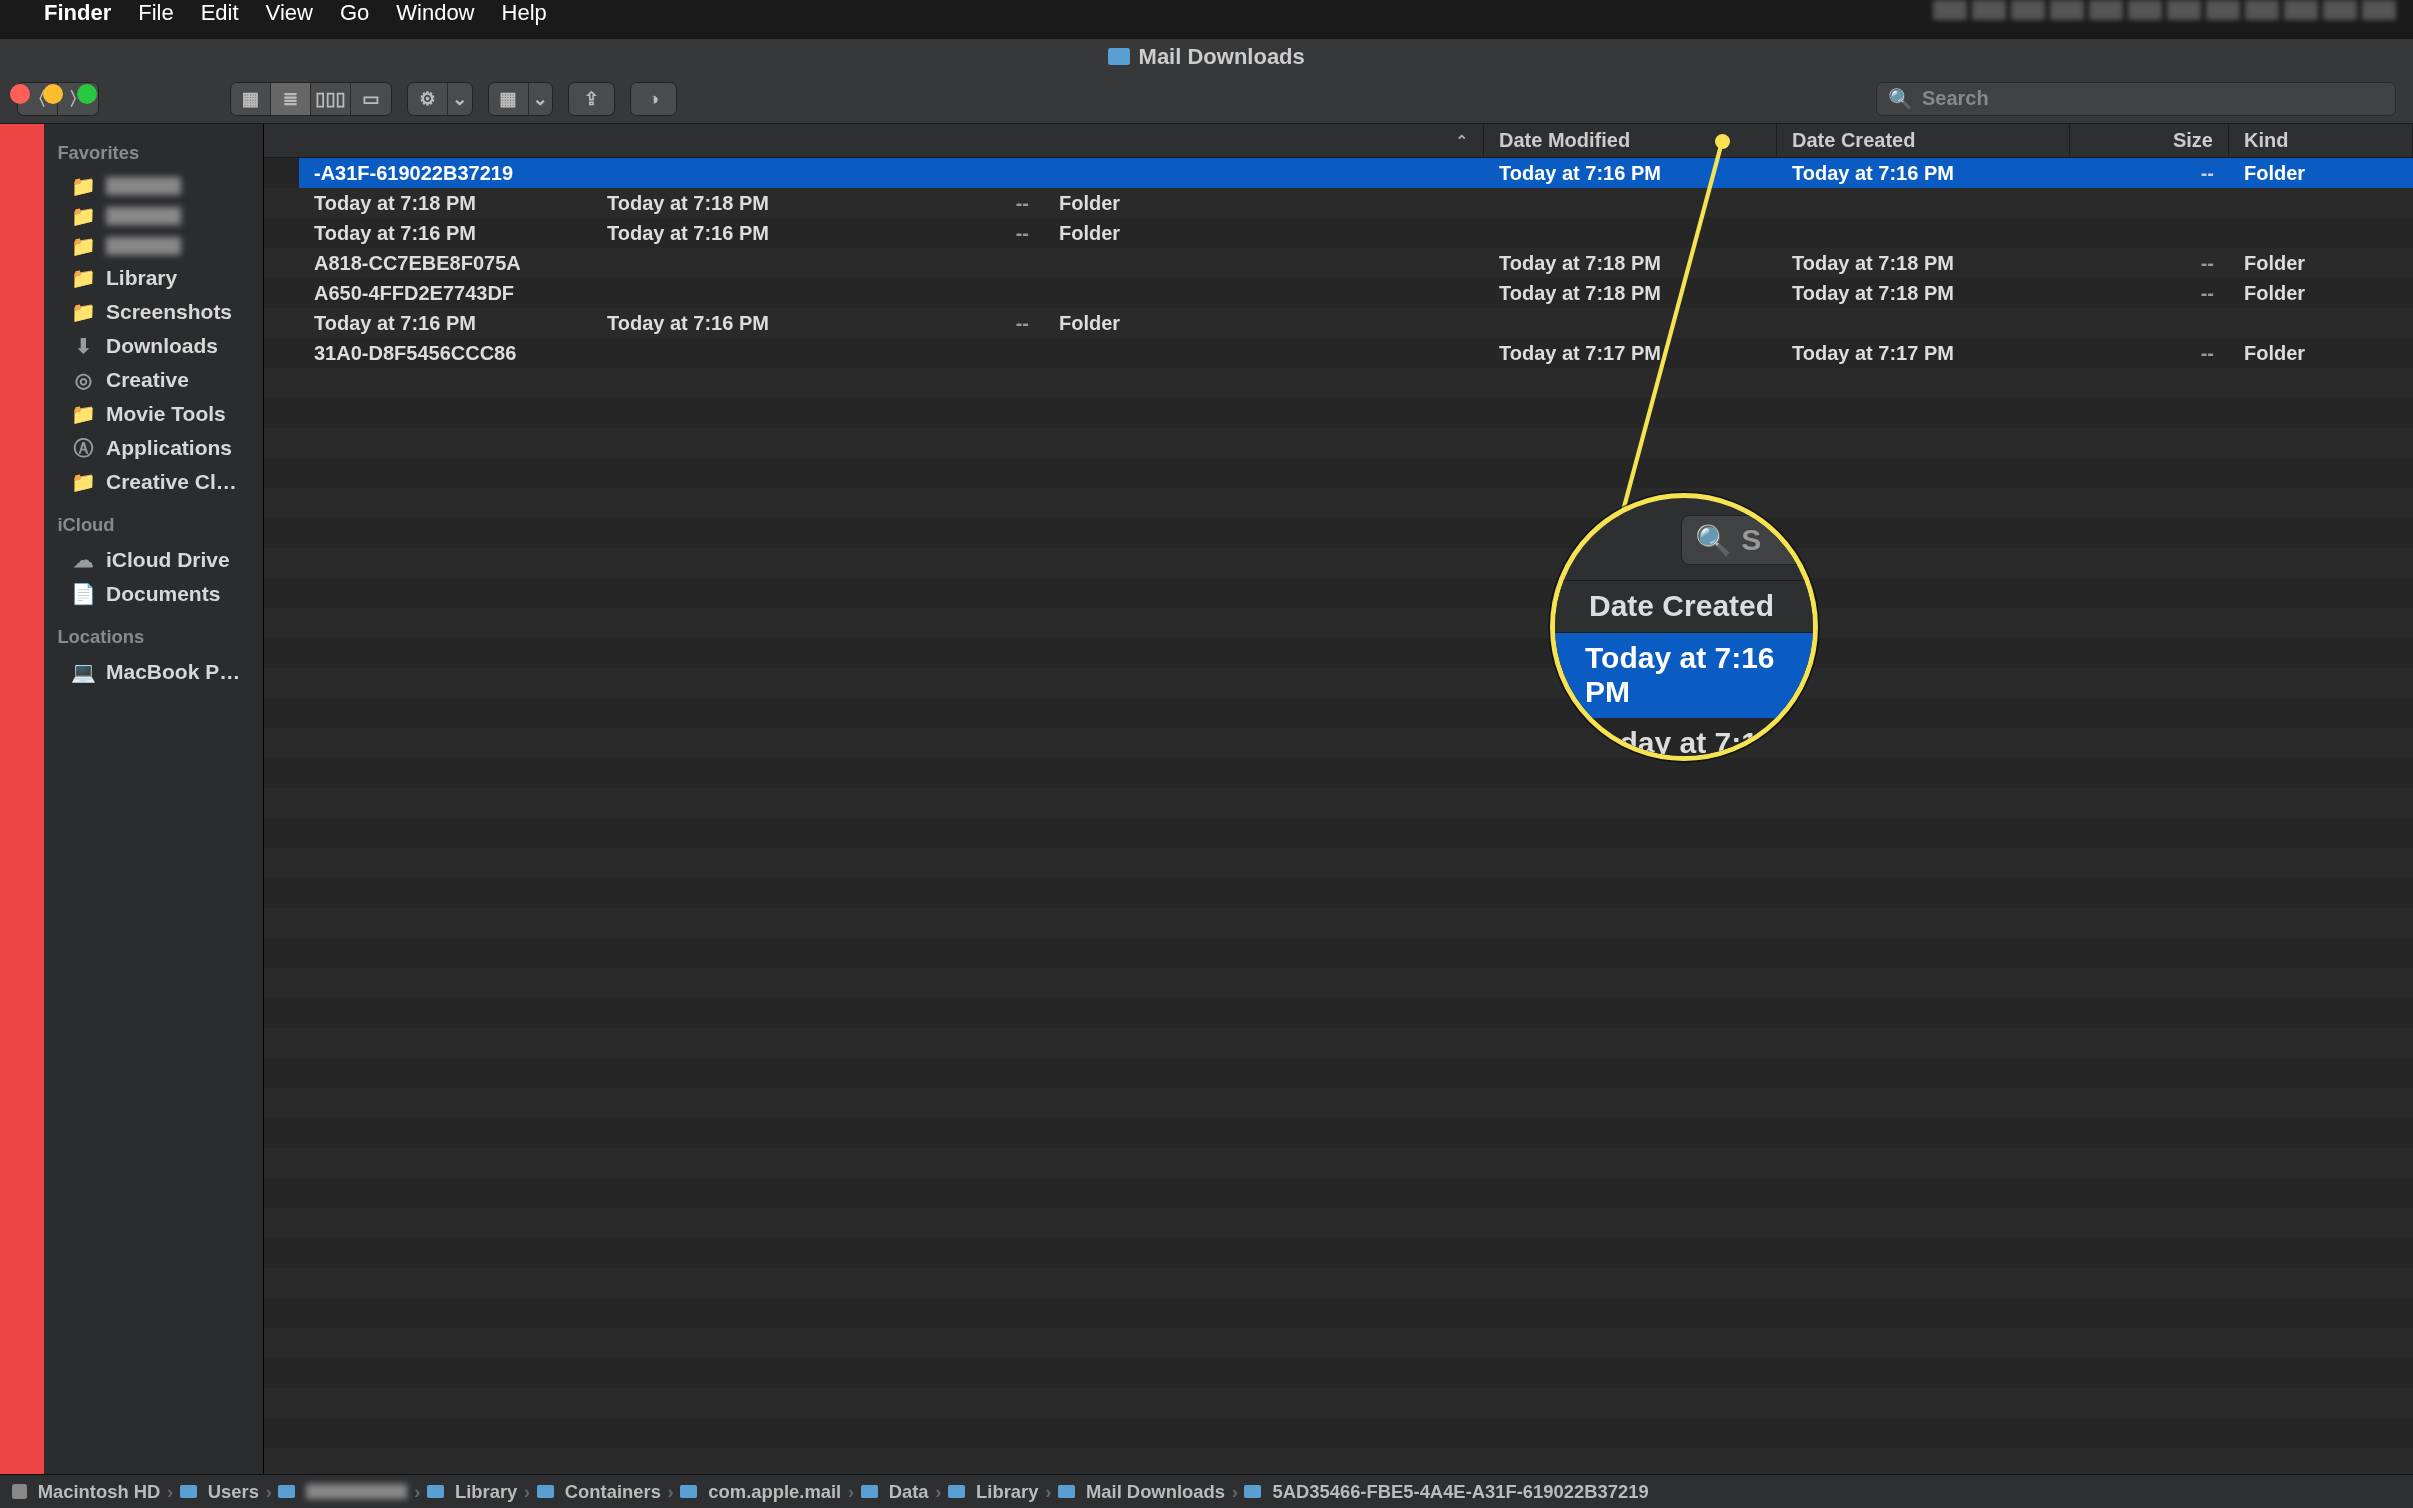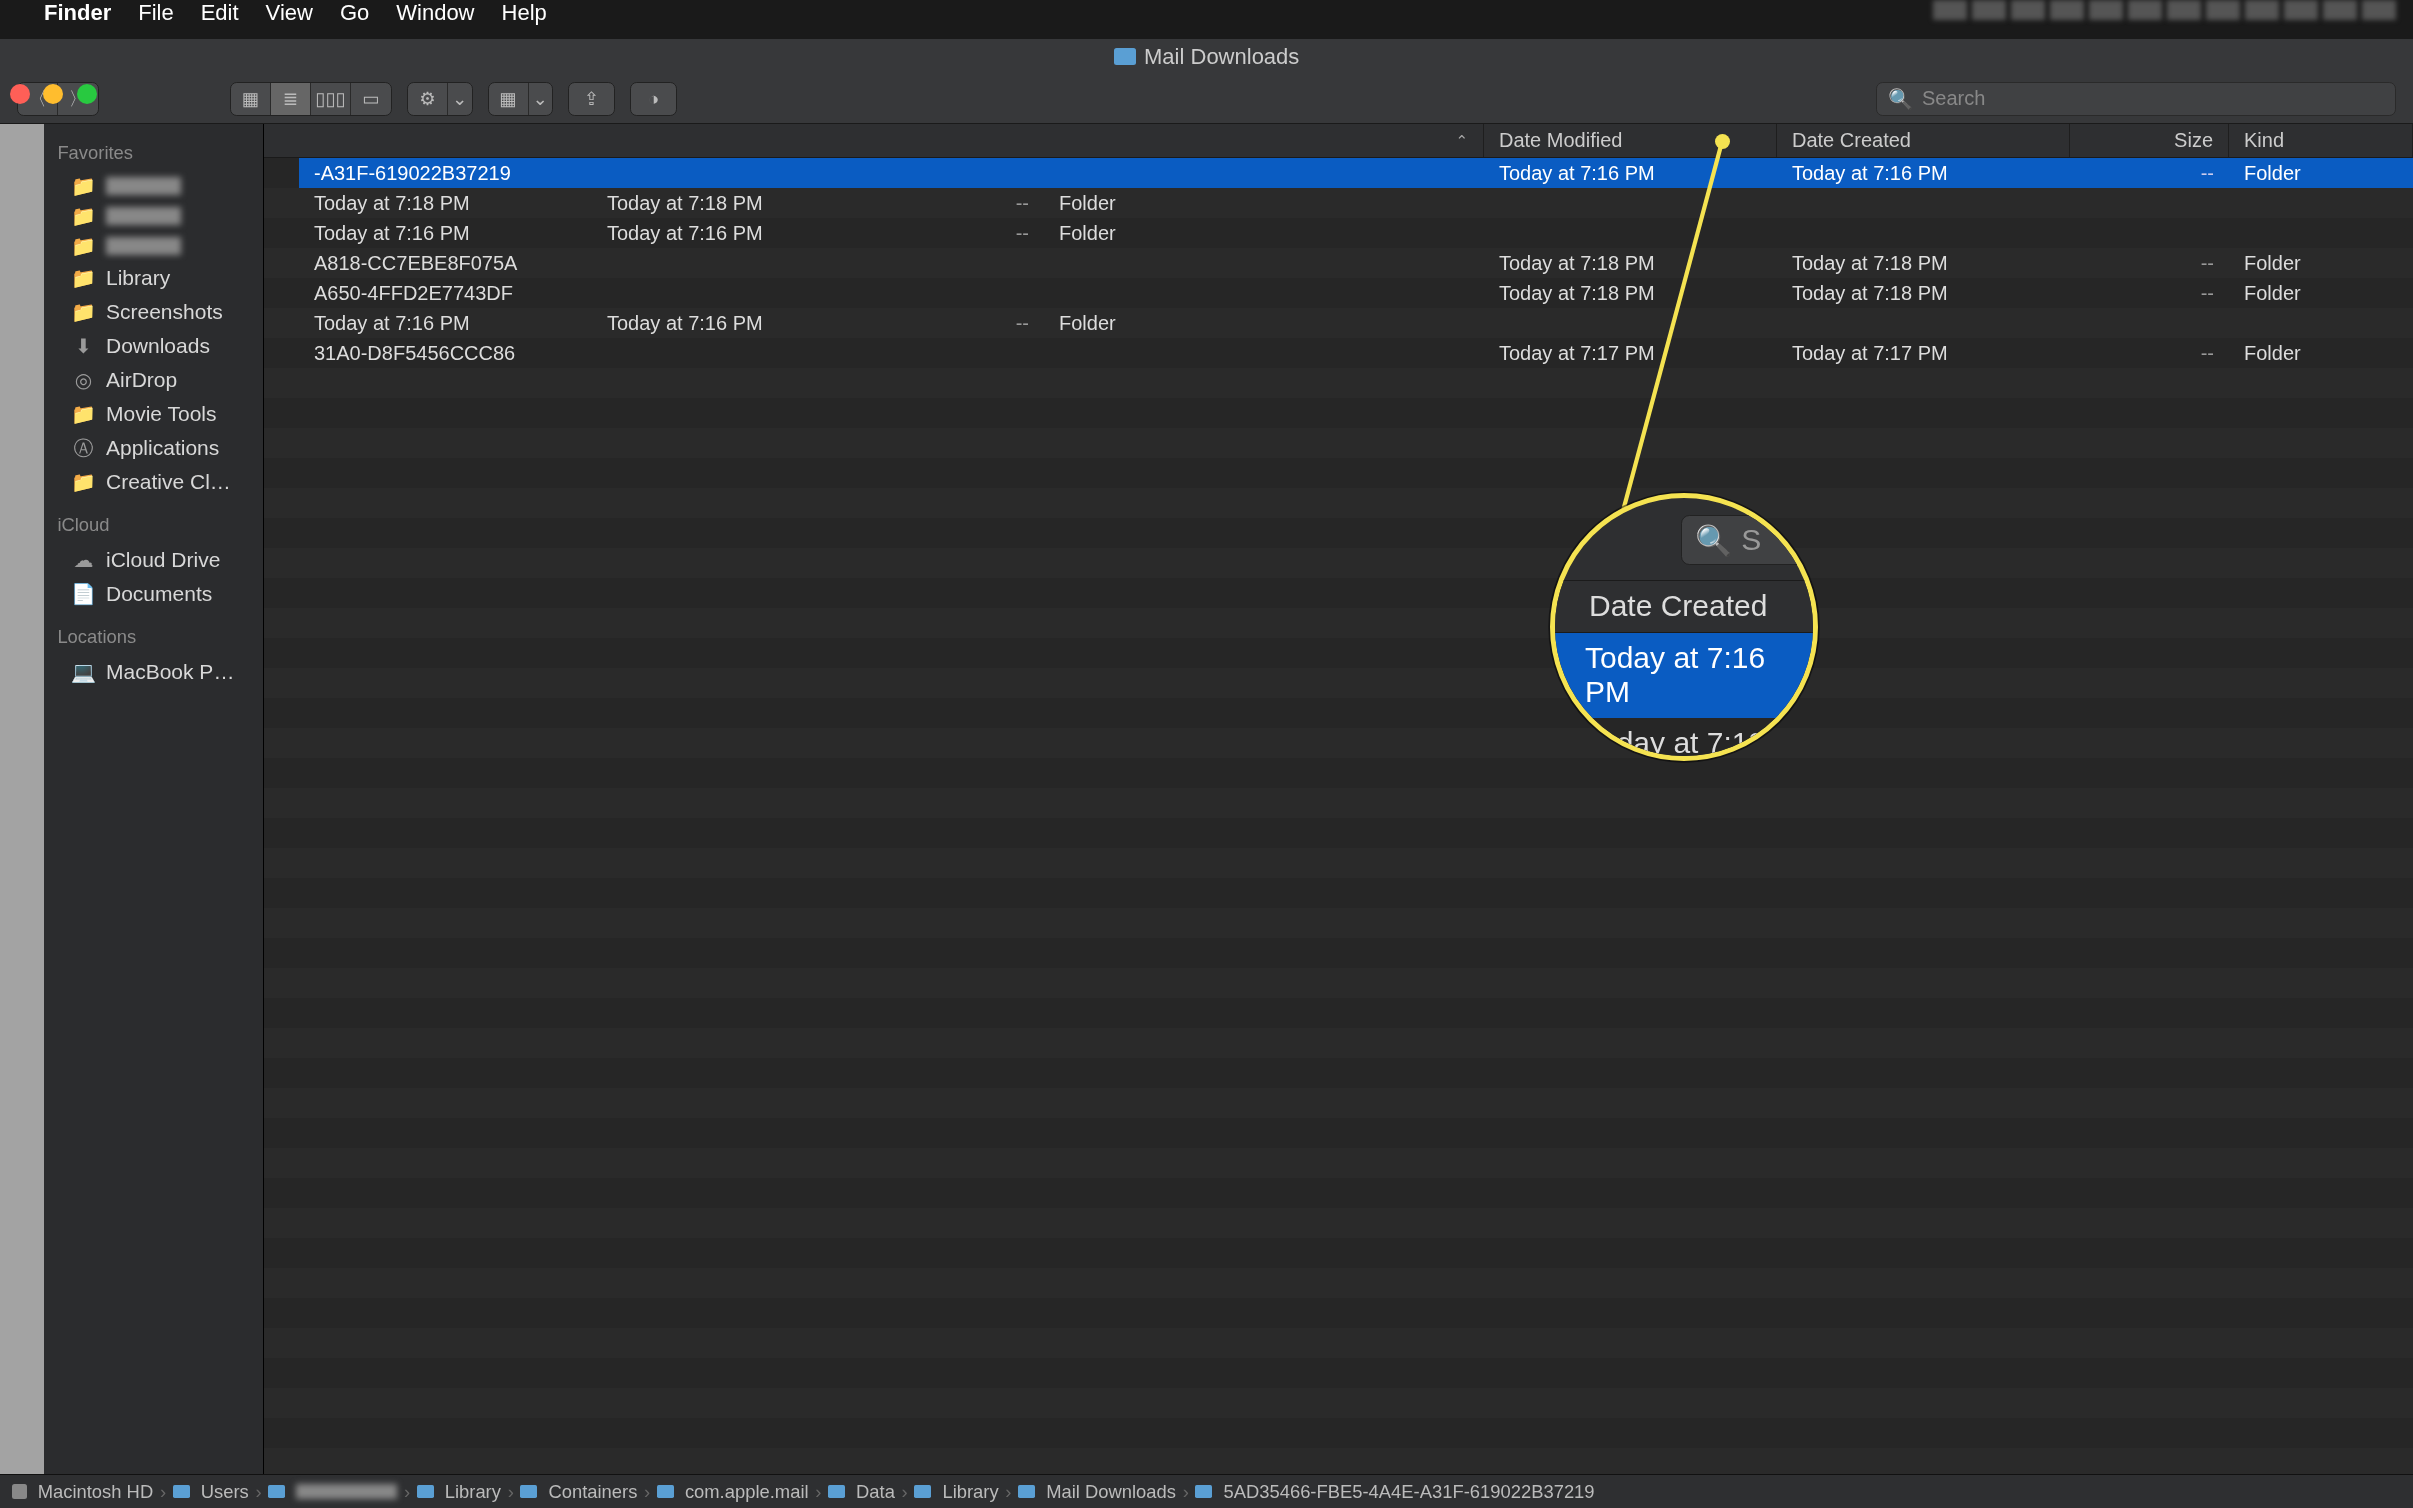--- a/index.html
+++ b/index.html
@@ -27,23 +27,24 @@
   .menubar .item { cursor: default; }
   .menubar .right { margin-left: auto; display:flex; gap:5px; }
   .menubar .right .blur {
     width: 34px; height: 20px; background: #555; filter: blur(2.5px);
   }
 
   
   .window {
     position: absolute;
     top: 39px; left: 0; right: 0; bottom: 0;
-    background: #a3a3a3;
+    background: #ef4444;
     display: flex;
     flex-direction: column;
+    font-weight: bold;
   }
   .titlebar {
     height: 35px;
     background: #37383a;
     display: flex;
     align-items: center;
     justify-content: center;
     font-size: 22px;
     color: #ccc;
     gap: 8.4px;
@@ -372,21 +373,21 @@
           <div class="side-item">
             <span class="ic">📁</span>
             <span>Screenshots</span>
           </div>
           <div class="side-item">
             <span class="ic">⬇</span>
             <span>Downloads</span>
           </div>
           <div class="side-item">
             <span class="ic">◎</span>
-            <span>AirDrop</span>
+            <span>Creative</span>
           </div>
           <div class="side-item">
             <span class="ic">📁</span>
             <span>Movie Tools</span>
           </div>
           <div class="side-item">
             <span class="ic">Ⓐ</span>
             <span>Applications</span>
           </div>
           <div class="side-item">

